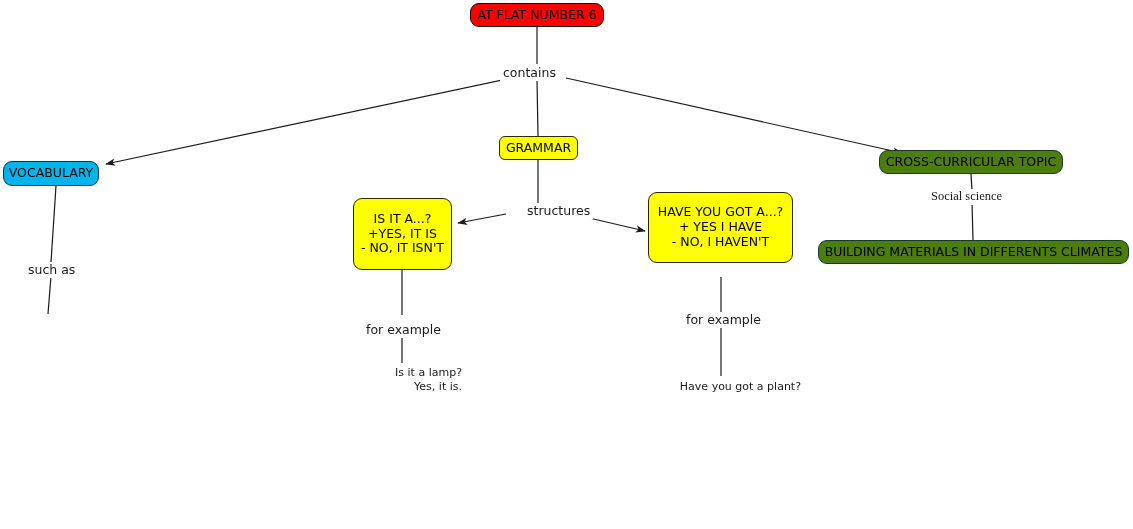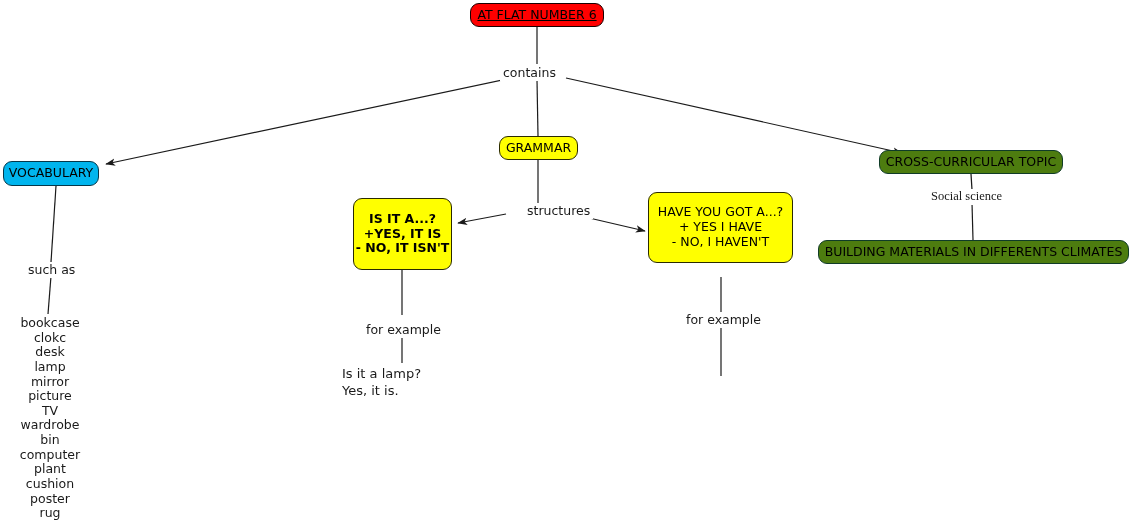--- a/index.html
+++ b/index.html
@@ -50,23 +50,23 @@
     position: absolute;
     font-size: 12.5px;
     color: #1a1a1a;
     white-space: nowrap;
     background: #ffffff;
     padding: 0 3px;
     line-height: 1.25;
   }
   .freetext {
     position: absolute;
-    font-size: 13px;
+    font-size: 11px;
     color: #1a1a1a;
-    text-align: left;
+    text-align: right;
     line-height: 1.28;
     white-space: nowrap;
   }
   .vocab-list {
     position: absolute;
     font-size: 12.5px;
     color: #1a1a1a;
     text-align: center;
     line-height: 1.17;
   }
@@ -104,37 +104,37 @@
     <path d="M402,270 L402,315" stroke="#1a1a1a" stroke-width="1.2" fill="none"></path>
     <path d="M402,330 L402,363" stroke="#1a1a1a" stroke-width="1.2" fill="none"></path>
 
     <path d="M721,277 L721,312" stroke="#1a1a1a" stroke-width="1.2" fill="none"></path>
     <path d="M721,327 L721,376" stroke="#1a1a1a" stroke-width="1.2" fill="none"></path>
 
     <path d="M971,174 L972,190" stroke="#1a1a1a" stroke-width="1.2" fill="none"></path>
     <path d="M972,203 L973,240" stroke="#1a1a1a" stroke-width="1.2" fill="none"></path>
   </svg>
 
-  <div class="node red" style="left:470px; top:3px; width:134px; height:24px;text-decoration:underline;">
+  <div class="node red" style="left:470px; top:3px; width:134px; height:24px;">
     <span class="line">AT FLAT NUMBER 6</span>
   </div>
 
   <div class="node cyan" style="left:3px; top:161px; width:96px; height:25px;">
     <span class="line">VOCABULARY</span>
   </div>
 
-  <div class="node yellow" style="left:499px; top:136px; width:79px; height:24px;">
+  <div class="node yellow" style="left:499px; top:136px; width:79px; height:24px;border-radius:6px;">
     <span class="line">GRAMMAR</span>
   </div>
 
   <div class="node green" style="left:879px; top:150px; width:184px; height:24px;">
     <span class="line">CROSS-CURRICULAR TOPIC</span>
   </div>
 
-  <div class="node yellow" style="left:353px; top:198px; width:99px; height:72px;font-weight:bold;">
+  <div class="node yellow" style="left:353px; top:198px; width:99px; height:72px;">
     <span class="line">IS IT A...?</span>
     <span class="line">+YES, IT IS</span>
     <span class="line">- NO, IT ISN'T</span>
   </div>
 
   <div class="node yellow" style="left:648px; top:192px; width:145px; height:71px;">
     <span class="line">HAVE YOU GOT A...?</span>
     <span class="line">+ YES I HAVE</span>
     <span class="line">- NO, I HAVEN'T</span>
   </div>
@@ -154,32 +154,17 @@
   <div class="label" style="left:363px; top:322px;">for example</div>
 
   <div class="label" style="left:683px; top:312px;">for example</div>
 
   <div class="freetext" style="left:342px; top:366px; width:120px;">
     <div>Is it a lamp?</div>
     <div>Yes, it is.</div>
   </div>
 
   <div class="freetext" style="left:641px; top:380px; width:160px;">
+    <div>Have you got a plant?</div>
   </div>
 
-  <div class="vocab-list" style="left:0px; top:316px; width:100px;">
-      <div>bookcase</div>
-      <div>clokc</div>
-      <div>desk</div>
-      <div>lamp</div>
-      <div>mirror</div>
-      <div>picture</div>
-      <div>TV</div>
-      <div>wardrobe</div>
-      <div>bin</div>
-      <div>computer</div>
-      <div>plant</div>
-      <div>cushion</div>
-      <div>poster</div>
-      <div>rug</div>
-    </div>
 
 </div>
 
 </body></html>

